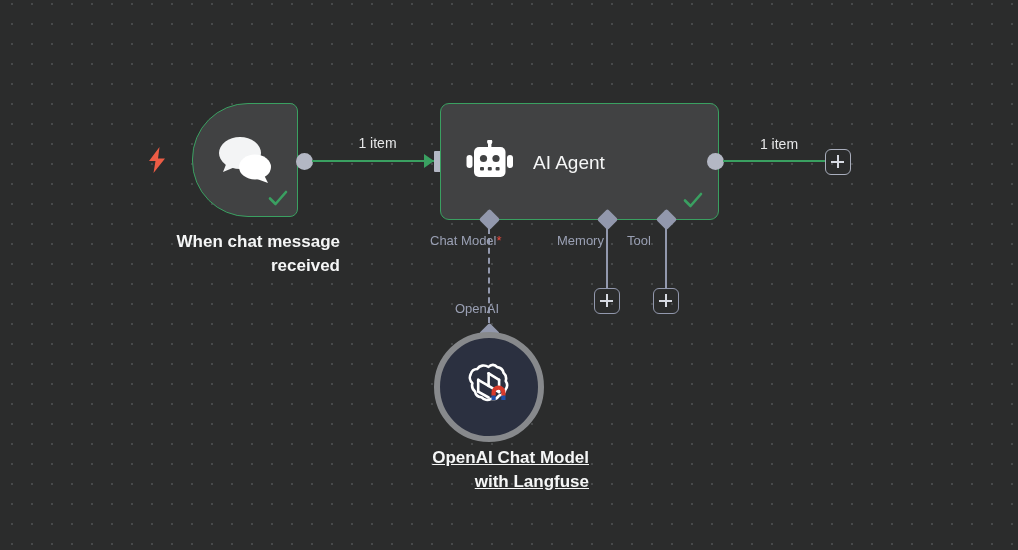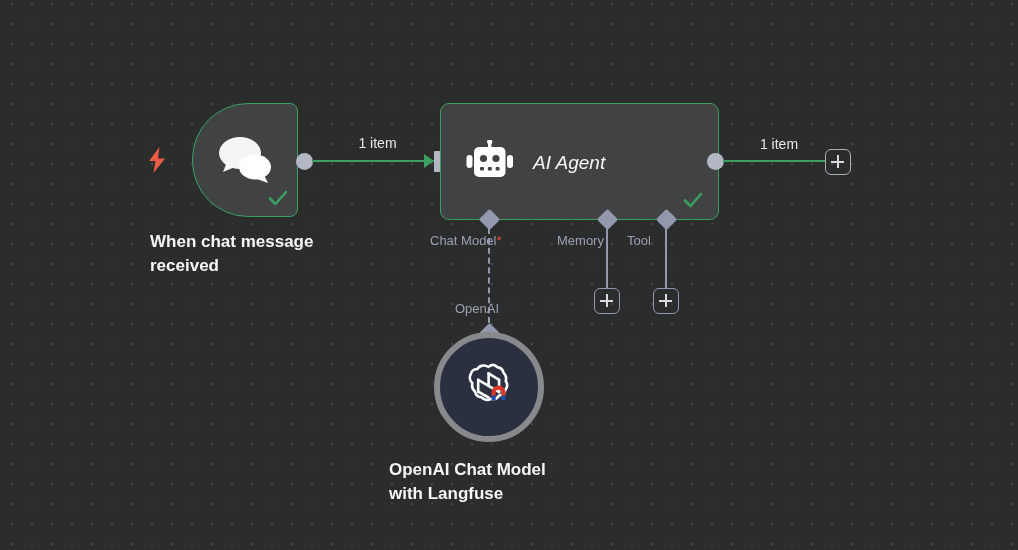--- a/index.html
+++ b/index.html
@@ -21,21 +21,21 @@
     background-position: 2px 14px;
   }
 
   
   .node-label {
     position: absolute;
     color: #f5f6f6;
     font-size: 17px;
     font-weight: bold;
     line-height: 24px;
-    text-align: left;
+    text-align: right;
     white-space: pre-line;
   }
   .sub-label {
     position: absolute;
     color: #9aa0b4;
     font-size: 13px;
     line-height: 16px;
     text-align: left;
     white-space: nowrap;
   }
@@ -73,21 +73,20 @@
   .agent-node {
     position: absolute;
     left: 440px;
     top: 103px;
     width: 279px;
     height: 117px;
     background: #414243;
     border: 1.5px solid #3aa061;
     border-radius: 9px;
     box-sizing: border-box;
-    font-style: italic;
   }
   .agent-title {
     position: absolute;
     left: 92px;
     top: 47px;
     font-size: 19px;
     color: #f5f6f6;
     line-height: 24px;
   }
 
@@ -309,16 +308,16 @@
         </g>
         <g>
           <path d="M27.5 31.5 a7 7 0 0 1 14 0 l0 3.2 l-4.2 0 l0 -3.2 a2.8 2.8 0 0 0 -5.6 0 l0 3.2 l-4.2 0 Z" fill="#d93a2b"></path>
           <rect x="27.5" y="34.6" width="4.2" height="4.4" fill="#1f4fa8"></rect>
           <rect x="37.3" y="34.6" width="4.2" height="4.4" fill="#1f4fa8"></rect>
         </g>
       </svg>
     </div>
   </div>
 
-  <div class="node-label" style="left:389px; top:458px; width:200px;">OpenAI Chat Model
+  <div class="node-label" style="left:389px; top:446px; width:200px;text-decoration:underline;">OpenAI Chat Model
 with Langfuse</div>
 
 </div>
 
 </body></html>

